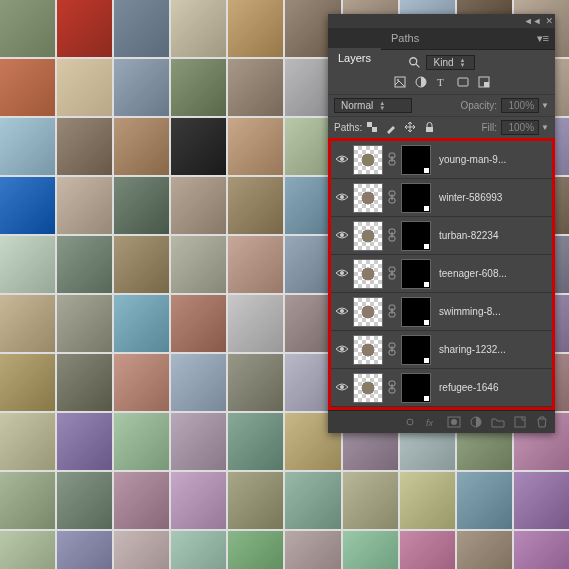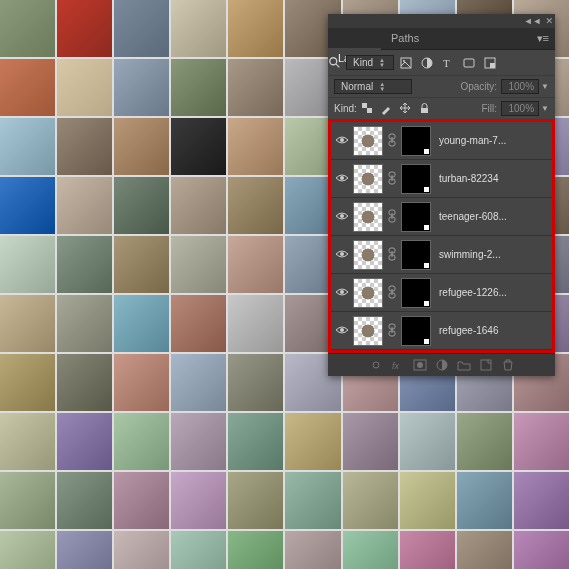--- a/index.html
+++ b/index.html
@@ -11,21 +11,21 @@
 .panel { position: absolute; right: 14px; top: 14px; width: 227px; background: #3f3f3f; color: #ccc; box-shadow: 0 2px 8px rgba(0,0,0,0.5); }
 
 .panel-top { height: 14px; background: #3a3a3a; display: flex; justify-content: flex-end; align-items: center; padding-right: 2px; gap: 4px; }
 .panel-top span { font-size: 9px; color: #aaa; cursor: pointer; }
 
 .tabs { display: flex; background: #2e2e2e; height: 22px; border-bottom: 1px solid #222; }
 .tab { padding: 4px 10px; color: #aaa; cursor: pointer; }
 .tab.active { background: #454545; color: #eee; margin-top: 20px; }
 .tab-menu { margin-left: auto; padding: 4px 6px; color: #aaa; }
 
-.filter-row { display: flex; align-items: center; gap: 5px; padding: 5px 0; background: #454545; }
+.filter-row { display: flex; align-items: center; gap: 5px; padding: 5px 6px; background: #454545; flex-direction: column; }
 .kind-select { display: flex; align-items: center; gap: 4px; }
 .magnify { width: 14px; height: 14px; }
 .dd { background: #3a3a3a; border: 1px solid #222; padding: 1px 6px; display: flex; align-items: center; gap: 6px; font-size: 10px; }
 .arrows { width: 8px; display: flex; flex-direction: column; }
 .arrows span { font-size: 6px; line-height: 5px; color: #aaa; }
 .ficons { display: flex; gap: 7px; align-items: center; }
 .ficon { width: 14px; height: 14px; display: flex; align-items: center; justify-content: center; }
 
 .blend-row, .lock-row { display: flex; align-items: center; padding: 3px 6px; background: #454545; font-size: 10px; border-top: 1px solid #3a3a3a; }
 .blend-row .dd { min-width: 78px; }
@@ -48,21 +48,21 @@
   linear-gradient(-45deg,#ccc 25%,transparent 25%),
   linear-gradient(45deg,transparent 75%,#ccc 75%),
   linear-gradient(-45deg,transparent 75%,#ccc 75%);
   background-size: 8px 8px; background-position: 0 0,0 4px,4px -4px,-4px 0; background-color: #fff; }
 .thumb.checker::after { content:''; position:absolute; inset:5px; background: radial-gradient(circle, #8a7a6a 50%, transparent 52%); }
 .thumb.mask { background: #000; }
 .thumb.mask::after { content:''; position:absolute; bottom:1px; right:1px; width:5px; height:5px; background:#fff; }
 .link { width: 14px; text-align: center; color: #999; }
 .lname { flex: 1; padding-left: 6px; color: #ddd; font-size: 10px; white-space: nowrap; overflow: hidden; text-overflow: ellipsis; }
 
-.bottom-bar { display: flex; justify-content: center; gap: 8px; padding: 4px 6px; background: #3a3a3a; border-top: 1px solid #222; }
+.bottom-bar { display: flex; justify-content: flex-end; gap: 8px; padding: 4px 6px; background: #3a3a3a; border-top: 1px solid #222; }
 .bottom-bar .ficon { opacity: 0.6; }
 </style>
 </head>
 <body>
 
 <div class="bg-grid" id="bg-grid">
     <div class="bg-cell" style="--c1: #8a9a7a; --c2: #6a7a5a;"></div>
     <div class="bg-cell" style="--c1: #c0392b; --c2: #8e2a1f;"></div>
     <div class="bg-cell" style="--c1: #7a8a9a; --c2: #5a6a7a;"></div>
     <div class="bg-cell" style="--c1: #d0c8b0; --c2: #a09880;"></div>
@@ -230,21 +230,21 @@
           <span>▲</span>
           <span>▼</span>
         </div>
       </div>
     <span class="label">Opacity:</span>
     <span class="pct">100%</span>
     <span class="caret">▼</span>
   </div>
 
   <div class="lock-row">
-    <span>Kind:</span>
+    <span>Paths:</span>
     <div class="lock-icons">
       <div class="ficon">
           <svg viewBox="0 0 13 13">
             <rect x="1" y="1" width="5" height="5" fill="#ccc"></rect>
             <rect x="6" y="6" width="5" height="5" fill="#ccc"></rect>
           </svg>
         </div>
       <div class="ficon">
           <svg viewBox="0 0 13 13">
             <path d="M2 11 L8 5 L10 7 L4 13 Z" fill="#ccc"></path>
@@ -275,21 +275,35 @@
               <path d="M1 5 Q7 -1 13 5 Q7 11 1 5 Z" fill="none" stroke="#ccc"></path>
               <circle cx="7" cy="5" r="2" fill="#ccc"></circle>
             </svg></div>
           <div class="thumb checker"></div>
           <div class="link"><svg width="10" height="14" viewBox="0 0 10 14">
               <rect x="2" y="1" width="6" height="5" rx="2" fill="none" stroke="#999"></rect>
               <rect x="2" y="8" width="6" height="5" rx="2" fill="none" stroke="#999"></rect>
               <line x1="5" y1="4" x2="5" y2="10" stroke="#999"></line>
             </svg></div>
           <div class="thumb mask"></div>
-          <div class="lname">young-man-7...</div>
+          <div class="lname">young-man-9...</div>
+        </div>
+        <div class="layer-row">
+          <div class="eye"><svg width="14" height="10" viewBox="0 0 14 10">
+              <path d="M1 5 Q7 -1 13 5 Q7 11 1 5 Z" fill="none" stroke="#ccc"></path>
+              <circle cx="7" cy="5" r="2" fill="#ccc"></circle>
+            </svg></div>
+          <div class="thumb checker"></div>
+          <div class="link"><svg width="10" height="14" viewBox="0 0 10 14">
+              <rect x="2" y="1" width="6" height="5" rx="2" fill="none" stroke="#999"></rect>
+              <rect x="2" y="8" width="6" height="5" rx="2" fill="none" stroke="#999"></rect>
+              <line x1="5" y1="4" x2="5" y2="10" stroke="#999"></line>
+            </svg></div>
+          <div class="thumb mask"></div>
+          <div class="lname">winter-586993</div>
         </div>
         <div class="layer-row">
           <div class="eye"><svg width="14" height="10" viewBox="0 0 14 10">
               <path d="M1 5 Q7 -1 13 5 Q7 11 1 5 Z" fill="none" stroke="#ccc"></path>
               <circle cx="7" cy="5" r="2" fill="#ccc"></circle>
             </svg></div>
           <div class="thumb checker"></div>
           <div class="link"><svg width="10" height="14" viewBox="0 0 10 14">
               <rect x="2" y="1" width="6" height="5" rx="2" fill="none" stroke="#999"></rect>
               <rect x="2" y="8" width="6" height="5" rx="2" fill="none" stroke="#999"></rect>
@@ -317,35 +331,35 @@
               <path d="M1 5 Q7 -1 13 5 Q7 11 1 5 Z" fill="none" stroke="#ccc"></path>
               <circle cx="7" cy="5" r="2" fill="#ccc"></circle>
             </svg></div>
           <div class="thumb checker"></div>
           <div class="link"><svg width="10" height="14" viewBox="0 0 10 14">
               <rect x="2" y="1" width="6" height="5" rx="2" fill="none" stroke="#999"></rect>
               <rect x="2" y="8" width="6" height="5" rx="2" fill="none" stroke="#999"></rect>
               <line x1="5" y1="4" x2="5" y2="10" stroke="#999"></line>
             </svg></div>
           <div class="thumb mask"></div>
-          <div class="lname">swimming-2...</div>
-        </div>
-        <div class="layer-row">
-          <div class="eye"><svg width="14" height="10" viewBox="0 0 14 10">
-              <path d="M1 5 Q7 -1 13 5 Q7 11 1 5 Z" fill="none" stroke="#ccc"></path>
-              <circle cx="7" cy="5" r="2" fill="#ccc"></circle>
-            </svg></div>
-          <div class="thumb checker"></div>
-          <div class="link"><svg width="10" height="14" viewBox="0 0 10 14">
-              <rect x="2" y="1" width="6" height="5" rx="2" fill="none" stroke="#999"></rect>
-              <rect x="2" y="8" width="6" height="5" rx="2" fill="none" stroke="#999"></rect>
-              <line x1="5" y1="4" x2="5" y2="10" stroke="#999"></line>
-            </svg></div>
-          <div class="thumb mask"></div>
-          <div class="lname">refugee-1226...</div>
+          <div class="lname">swimming-8...</div>
+        </div>
+        <div class="layer-row">
+          <div class="eye"><svg width="14" height="10" viewBox="0 0 14 10">
+              <path d="M1 5 Q7 -1 13 5 Q7 11 1 5 Z" fill="none" stroke="#ccc"></path>
+              <circle cx="7" cy="5" r="2" fill="#ccc"></circle>
+            </svg></div>
+          <div class="thumb checker"></div>
+          <div class="link"><svg width="10" height="14" viewBox="0 0 10 14">
+              <rect x="2" y="1" width="6" height="5" rx="2" fill="none" stroke="#999"></rect>
+              <rect x="2" y="8" width="6" height="5" rx="2" fill="none" stroke="#999"></rect>
+              <line x1="5" y1="4" x2="5" y2="10" stroke="#999"></line>
+            </svg></div>
+          <div class="thumb mask"></div>
+          <div class="lname">sharing-1232...</div>
         </div>
         <div class="layer-row">
           <div class="eye"><svg width="14" height="10" viewBox="0 0 14 10">
               <path d="M1 5 Q7 -1 13 5 Q7 11 1 5 Z" fill="none" stroke="#ccc"></path>
               <circle cx="7" cy="5" r="2" fill="#ccc"></circle>
             </svg></div>
           <div class="thumb checker"></div>
           <div class="link"><svg width="10" height="14" viewBox="0 0 10 14">
               <rect x="2" y="1" width="6" height="5" rx="2" fill="none" stroke="#999"></rect>
               <rect x="2" y="8" width="6" height="5" rx="2" fill="none" stroke="#999"></rect>

